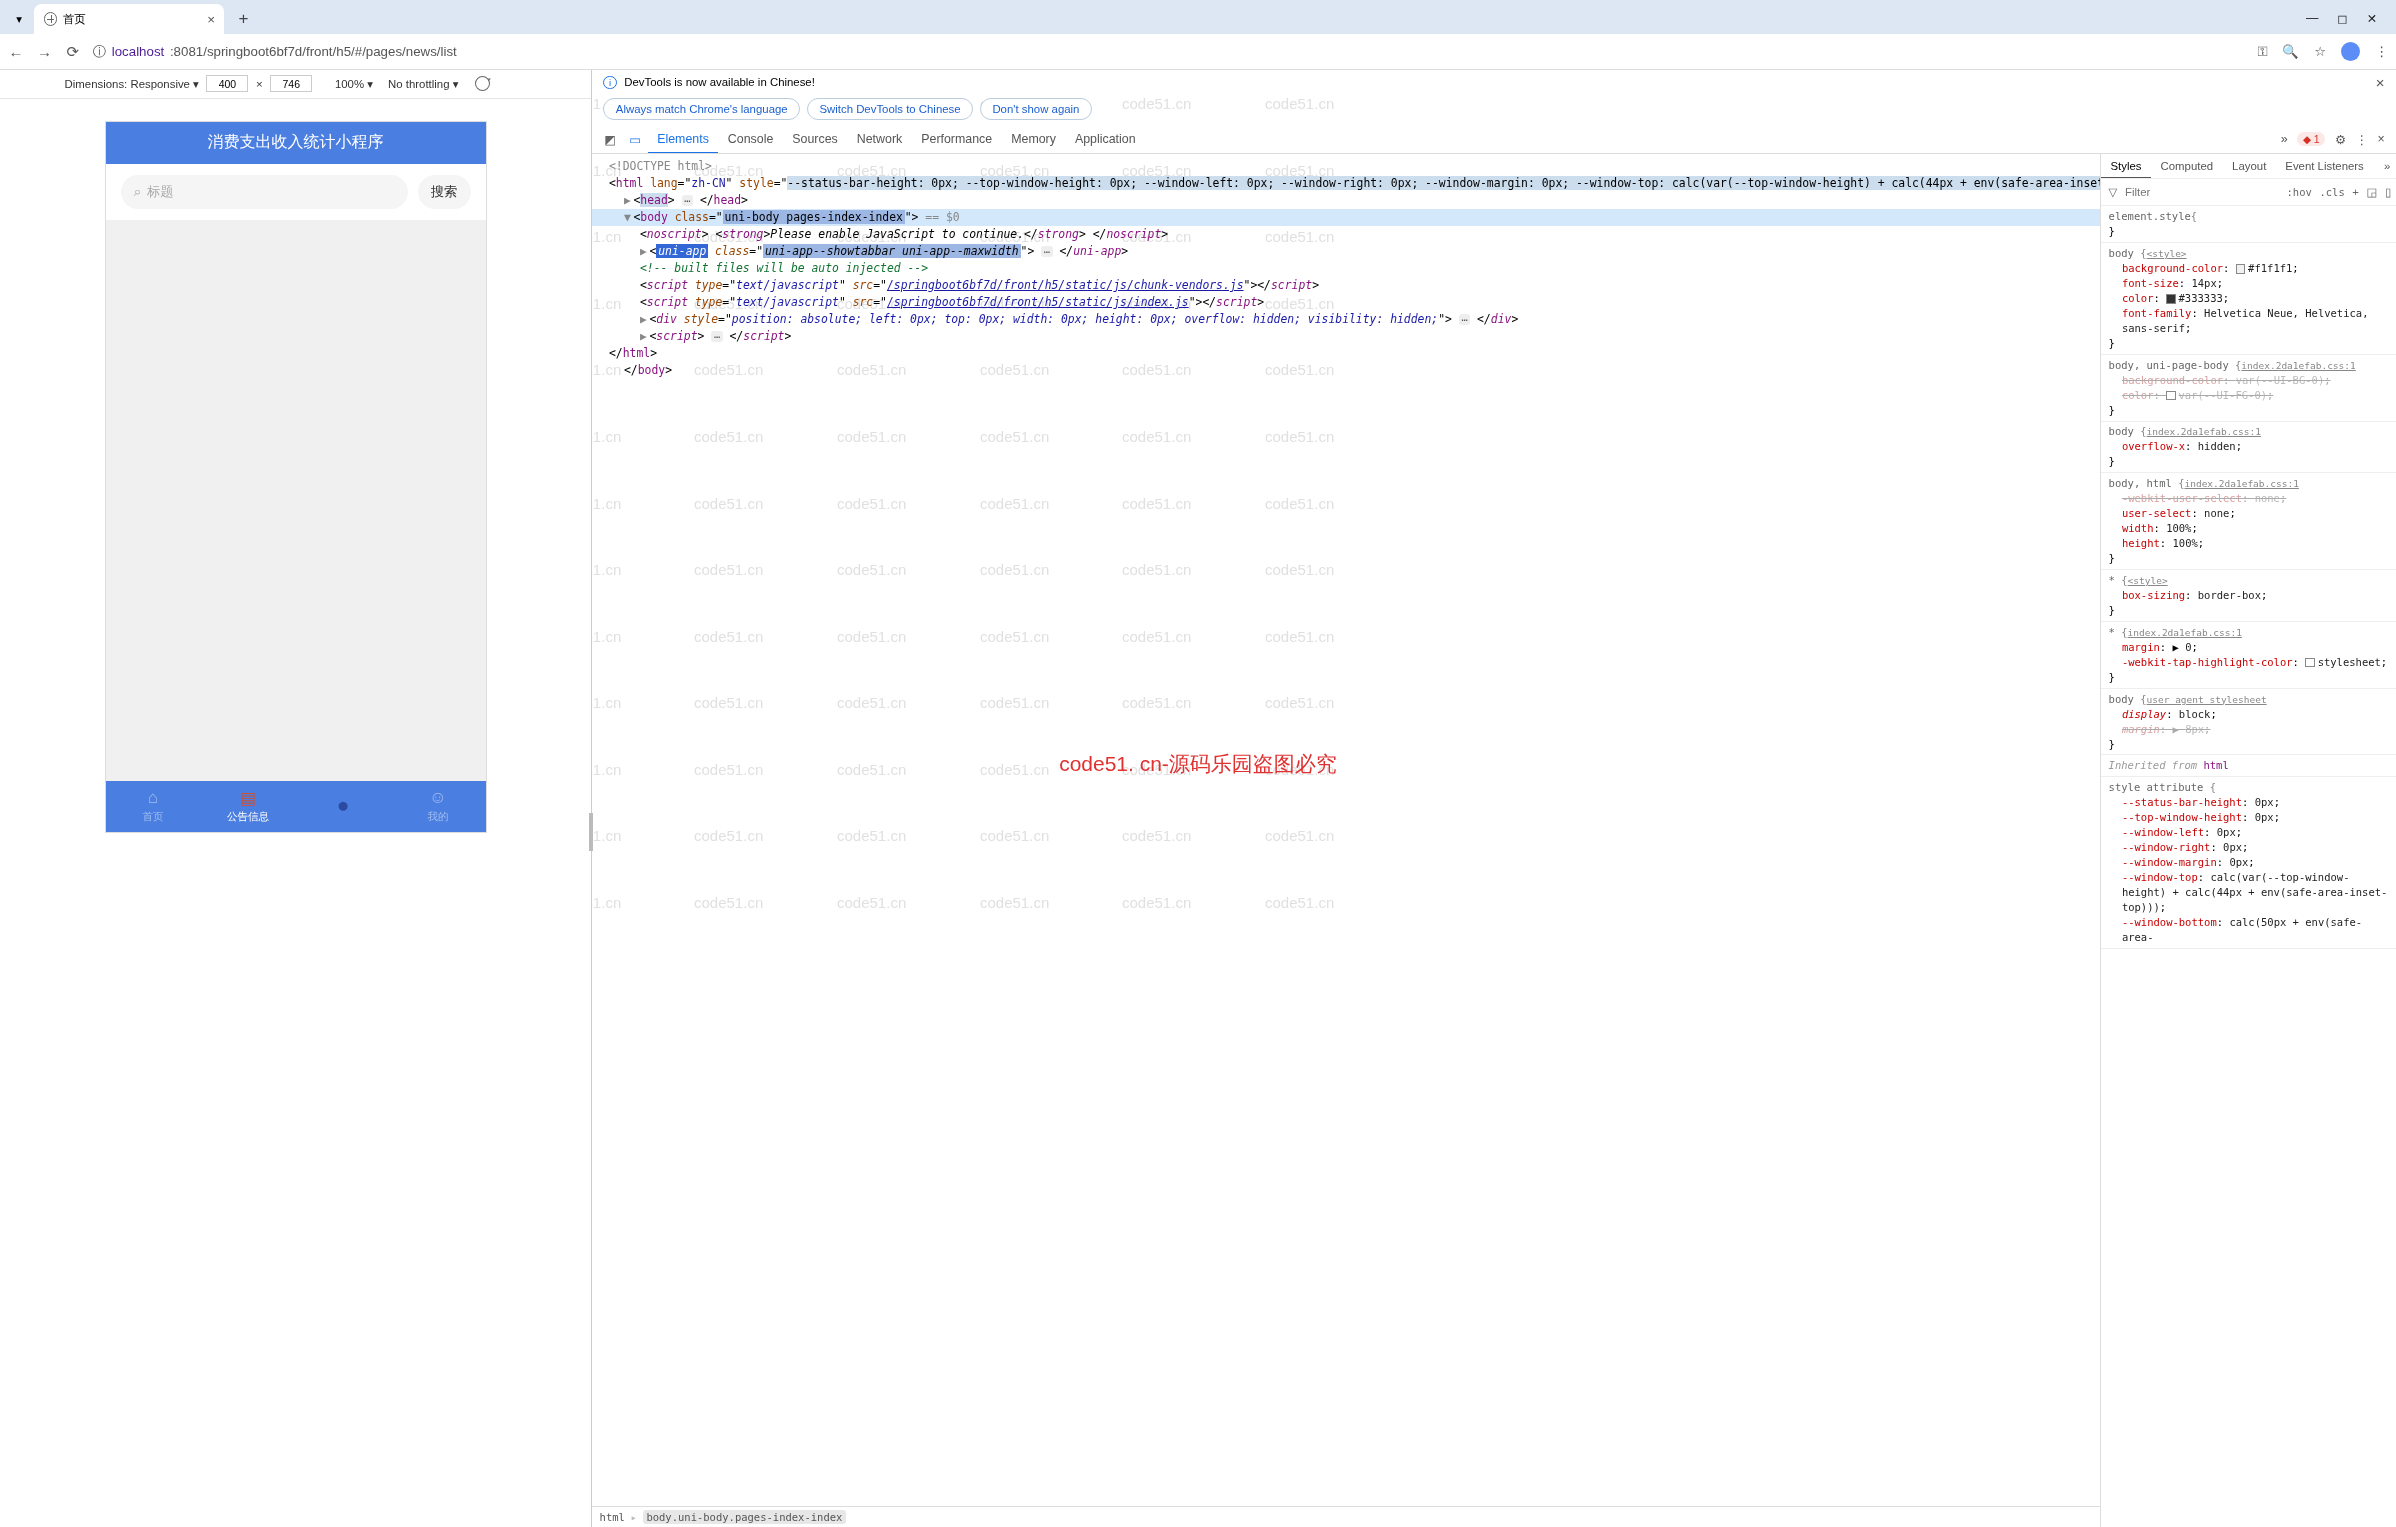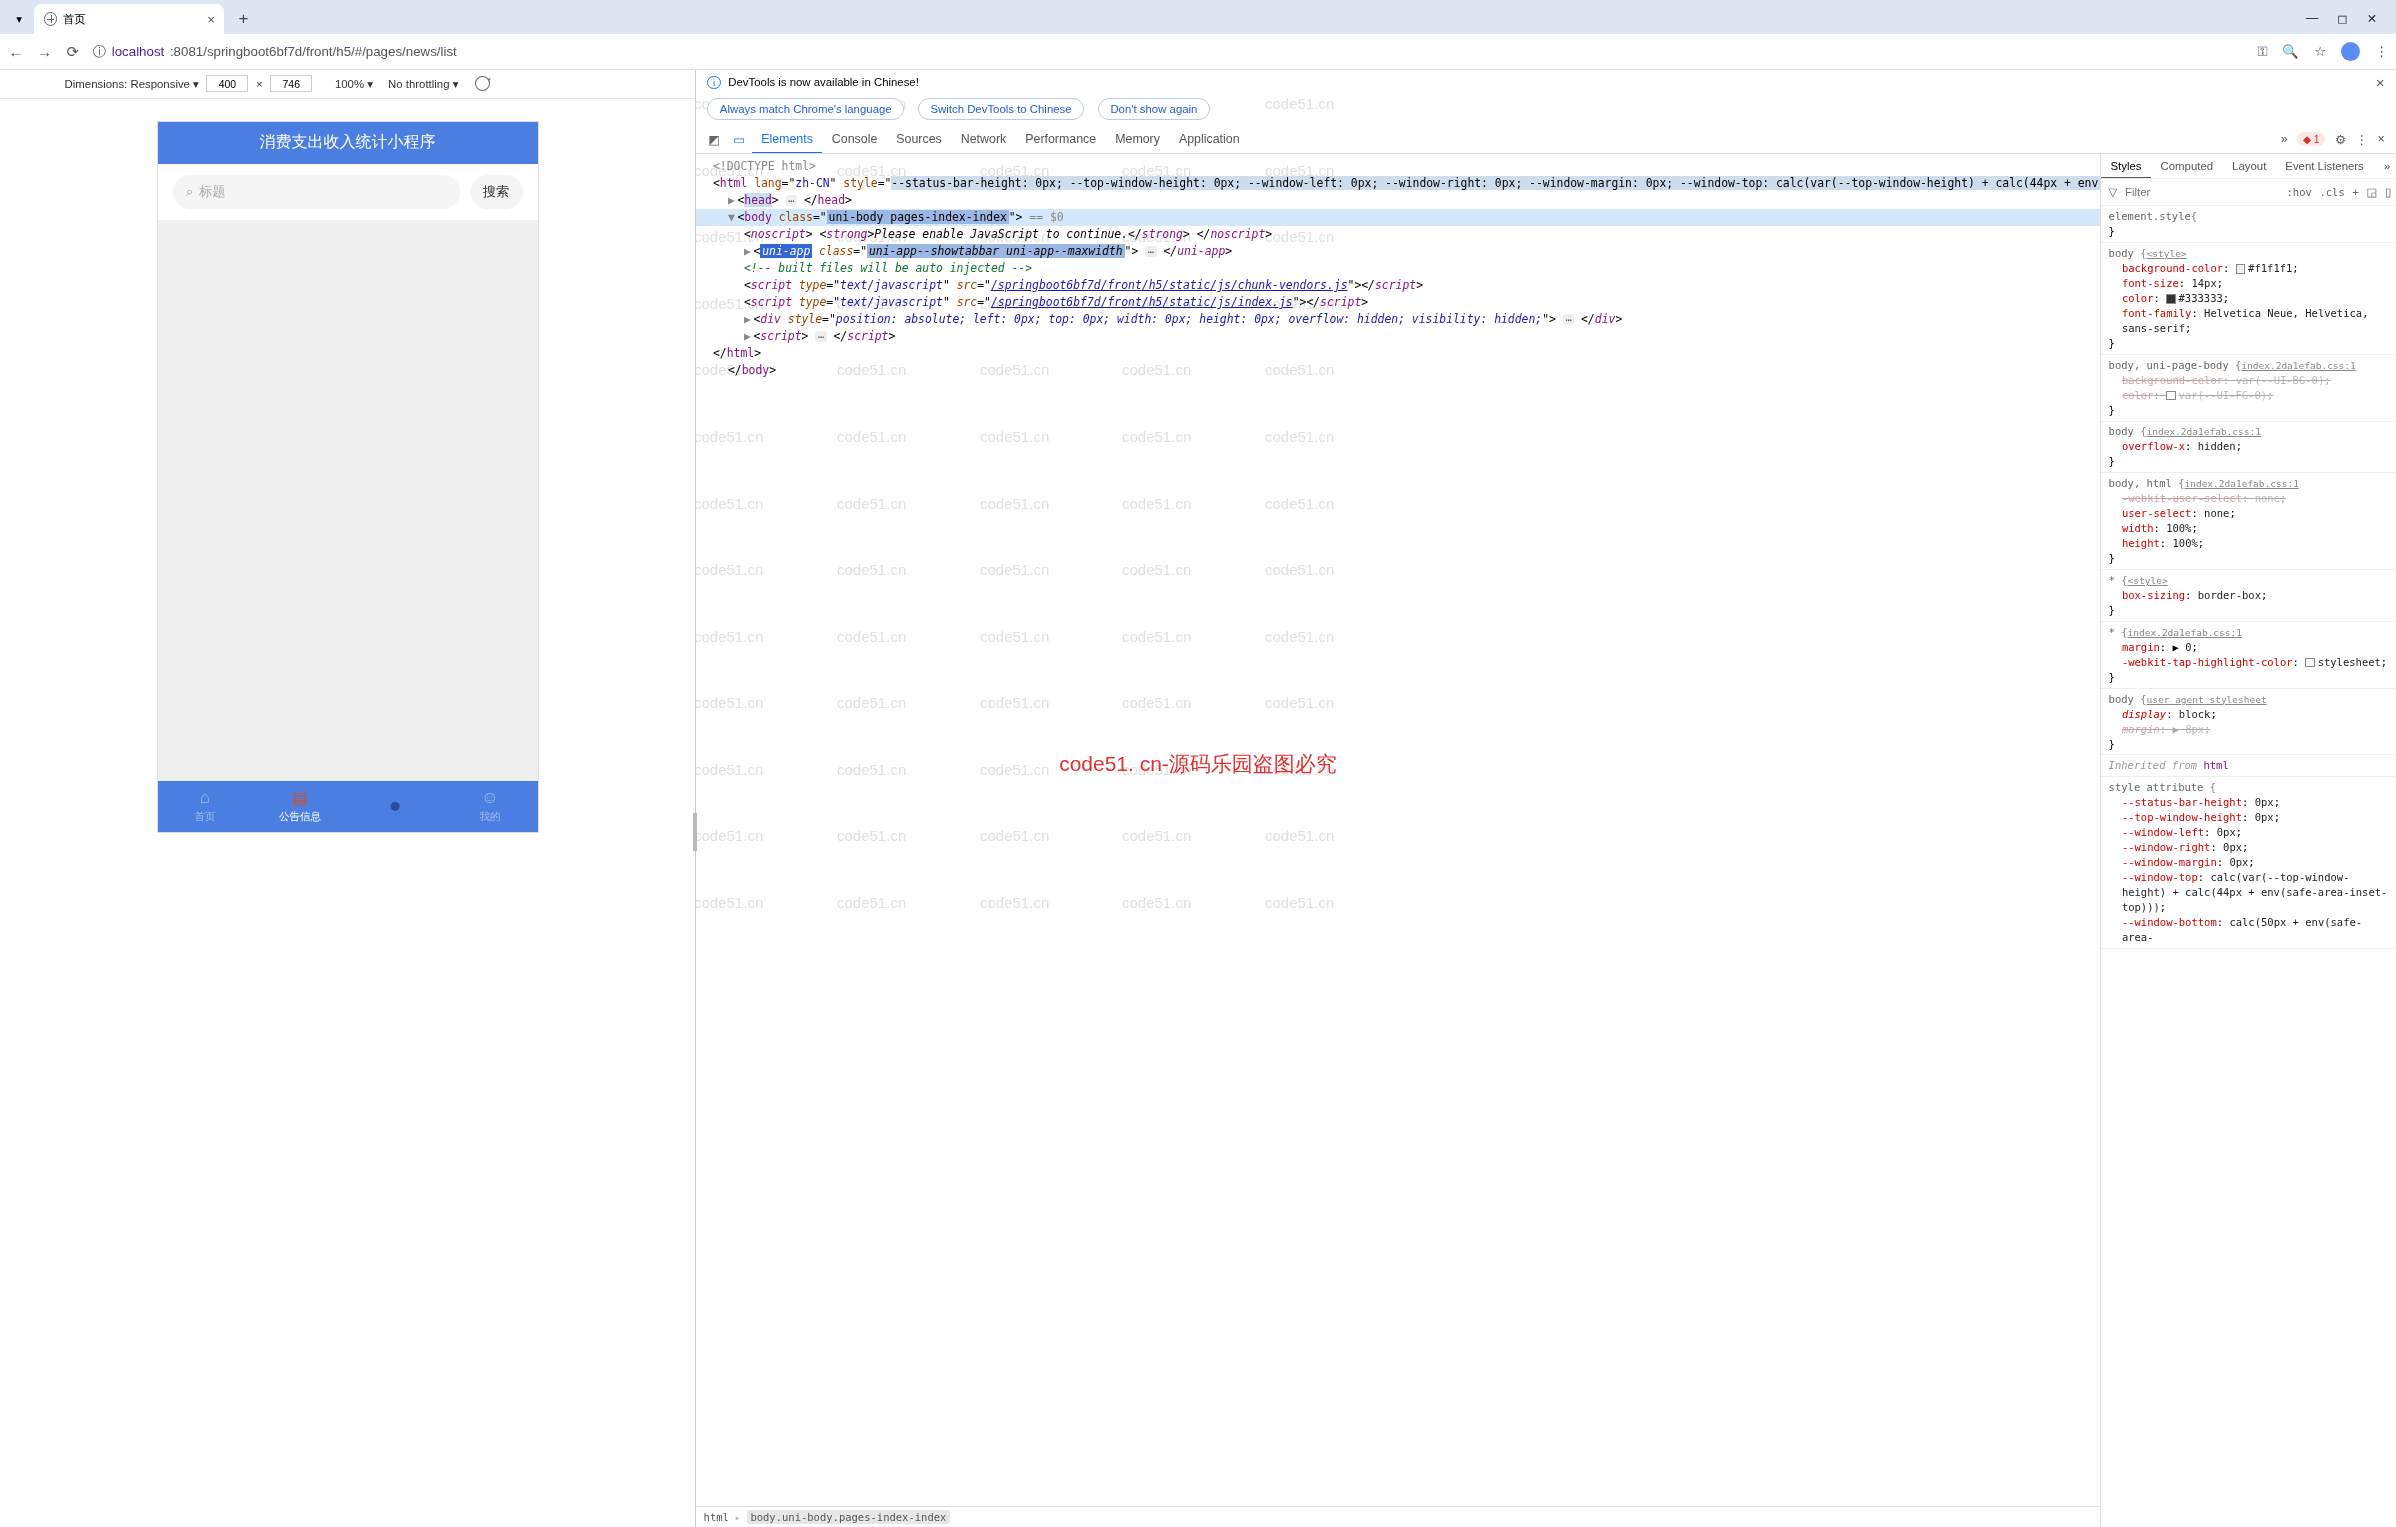--- a/index.html
+++ b/index.html
@@ -23,21 +23,21 @@
 .nav-icon { width: 17px; height: 17px; display: flex; align-items: center; justify-content: center; color: #555; font-size: 15px; }
 .url-area { flex: 1; display: flex; align-items: center; gap: 5.7px; font-size: 13.3px; color: #555; }
 .url-area .host { color: #4c1d95; }
 .right-icons { display: flex; gap: 15px; align-items: center; color: #555; font-size: 13.3px; }
 .avatar { width: 19px; height: 19px; border-radius: 50%; background: #5c8df6; }
 
 
 .main { flex: 1; display: flex; z-index: 2; position: relative; min-height: 0; }
 
 
-.device-pane { width: 696px; display: flex; flex-direction: column; border-right: 1.9px solid #ccc; }
+.device-pane { width: 592px; display: flex; flex-direction: column; border-right: 1.9px solid #ccc; }
 .device-toolbar { height: 28.5px; background: #fff; border-bottom: 1px solid #e5e5e5; display: flex; align-items: center; padding: 0 7.6px; gap: 7.6px; font-size: 11.4px; color: #333; }
 .device-toolbar .dim-input { width: 42px; height: 17px; border: 1px solid #ccc; text-align: center; font-size: 10.5px; }
 .rotate-icon { width: 15px; height: 15px; border: 1px solid #666; border-radius: 50%; position: relative; transform: rotate(45deg); }
 .rotate-icon::before { content: ""; position: absolute; left: 50%; top: -2.9px; width: 0; height: 0; border: 2.9px solid transparent; border-right-color: #666; transform: translateX(-50%); }
 
 .device-viewport { flex: 1; background: #fff; display: flex; justify-content: center; padding-top: 23px; position: relative; }
 .phone { width: 380px; height: 710px; background: #f0f0f0; display: flex; flex-direction: column; box-shadow: 0 0 0 1px #ddd; }
 .phone-header { height: 42px; background: #4a7ee0; color: #fff; display: flex; align-items: center; justify-content: center; font-size: 16px; font-weight: 500; }
 .phone-search { padding: 11.4px 15px; display: flex; gap: 9.5px; background: #fff; }
 .search-box { flex: 1; height: 34px; background: #f5f5f5; border-radius: 17px; display: flex; align-items: center; padding: 0 13.3px; gap: 5.7px; color: #aaa; font-size: 13.3px; }
@@ -47,21 +47,21 @@
 .tabbar-item { flex: 1; display: flex; flex-direction: column; align-items: center; justify-content: center; color: #a3bdf0; font-size: 10.5px; gap: 1.9px; }
 .tabbar-item.active { color: #fff; }
 .tabbar-item .ico { font-size: 17px; }
 .divider-handle { position: absolute; right: -1.9px; top: 50%; width: 3.8px; height: 38px; background: #bbb; }
 
 
 .devtools { flex: 1; display: flex; flex-direction: column; min-width: 0; }
 .dt-notice { padding: 3.8px 11.4px 1.9px; display: flex; align-items: center; gap: 7.6px; font-size: 11.4px; }
 .dt-notice .info-icon { width: 13.3px; height: 13.3px; border: 1px solid #1a73e8; border-radius: 50%; color: #1a73e8; font-size: 9.5px; display: flex; align-items: center; justify-content: center; }
 .dt-notice .close { margin-left: auto; font-size: 15px; color: #555; }
-.dt-buttons { padding: 5.7px 11.4px; display: flex; gap: 14px; text-align: center; }
+.dt-buttons { padding: 5.7px 11.4px; display: flex; gap: 7px; text-align: center; }
 .dt-pill { border: 1px solid #bcd; color: #1a5fd0; border-radius: 13.3px; padding: 3.8px 11.4px; font-size: 11.4px; background: #fff; }
 
 .dt-tabs { height: 28.5px; border-bottom: 1px solid #ddd; display: flex; align-items: stretch; padding: 0 5.7px; gap: 0; font-size: 12.4px; position: relative; }
 .dt-tabs .sel-icon { width: 25px; display: flex; align-items: center; justify-content: center; color: #666; }
 .dt-tab { padding: 0 9.5px; display: flex; align-items: center; color: #555; cursor: pointer; }
 .dt-tab.active { color: #1a73e8; border-bottom: 1.9px solid #1a73e8; }
 .dt-tabs .right { margin-left: auto; display: flex; align-items: center; gap: 9.5px; padding-right: 5.7px; color: #555; }
 .err-badge { background: #fce8e6; color: #d93025; border-radius: 7.6px; padding: 1px 5.7px; font-size: 10.5px; display: flex; align-items: center; gap: 2.9px; }
 
 .dt-body { flex: 1; display: flex; min-height: 0; }

